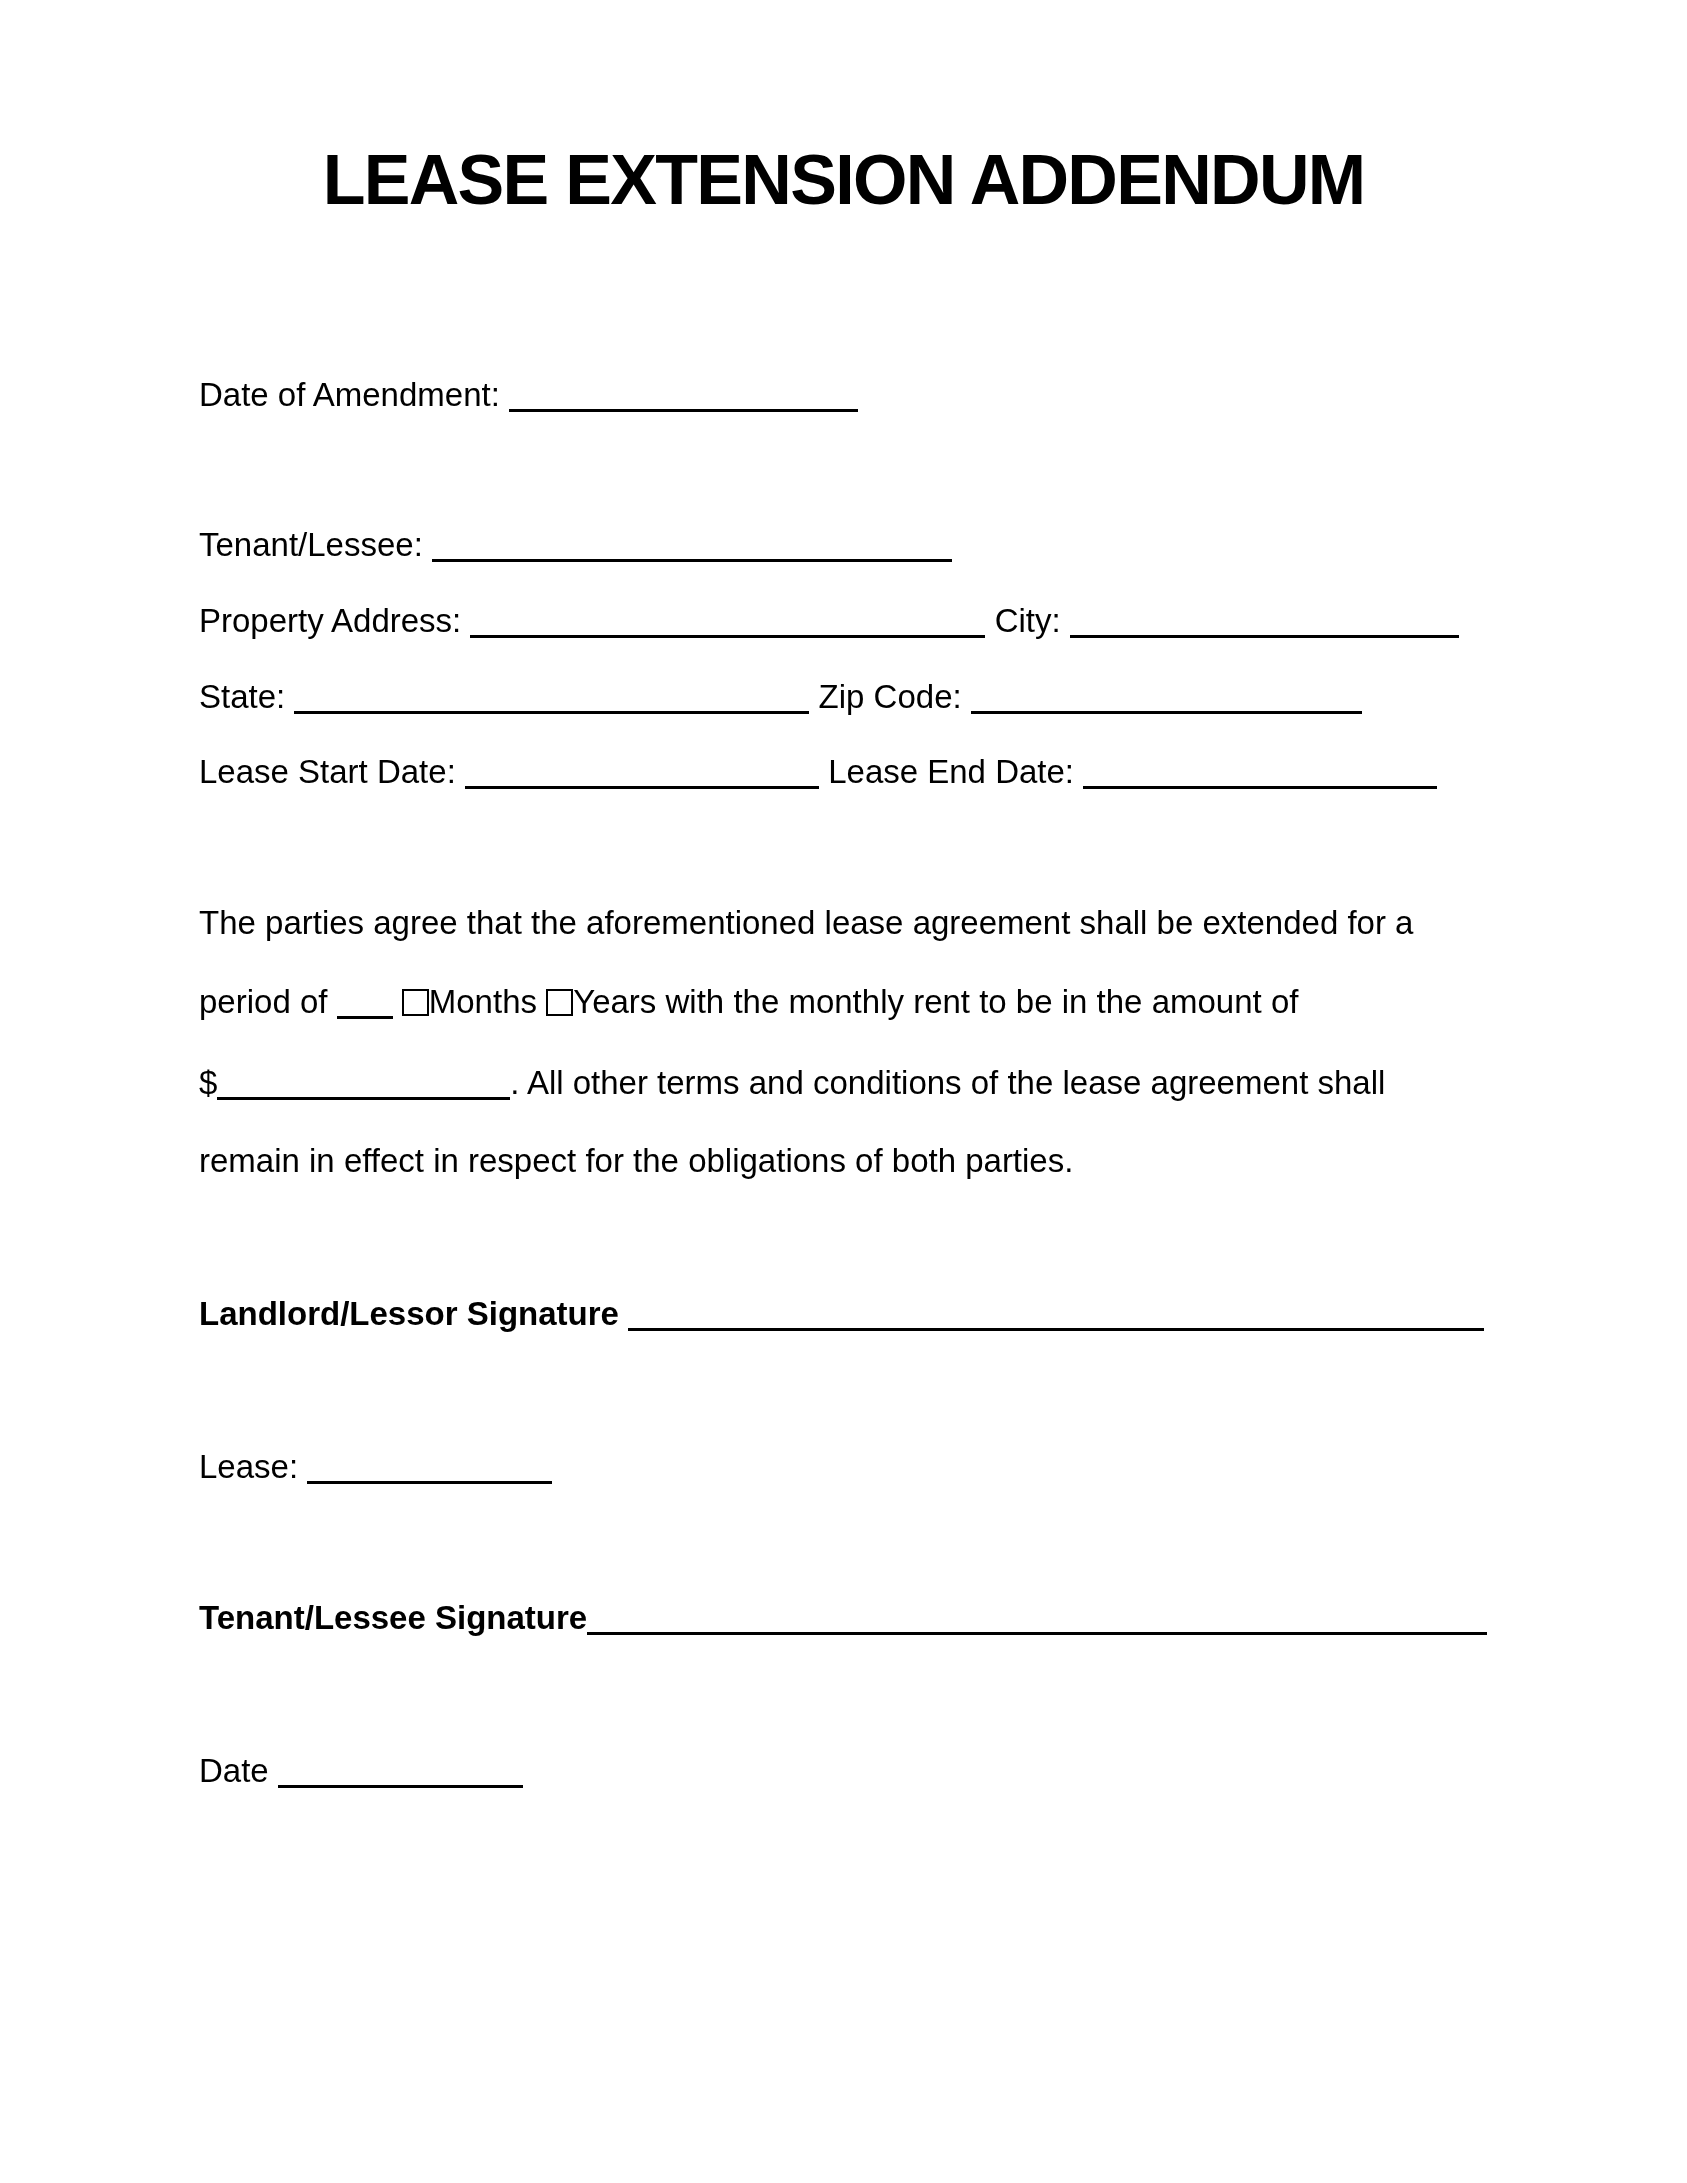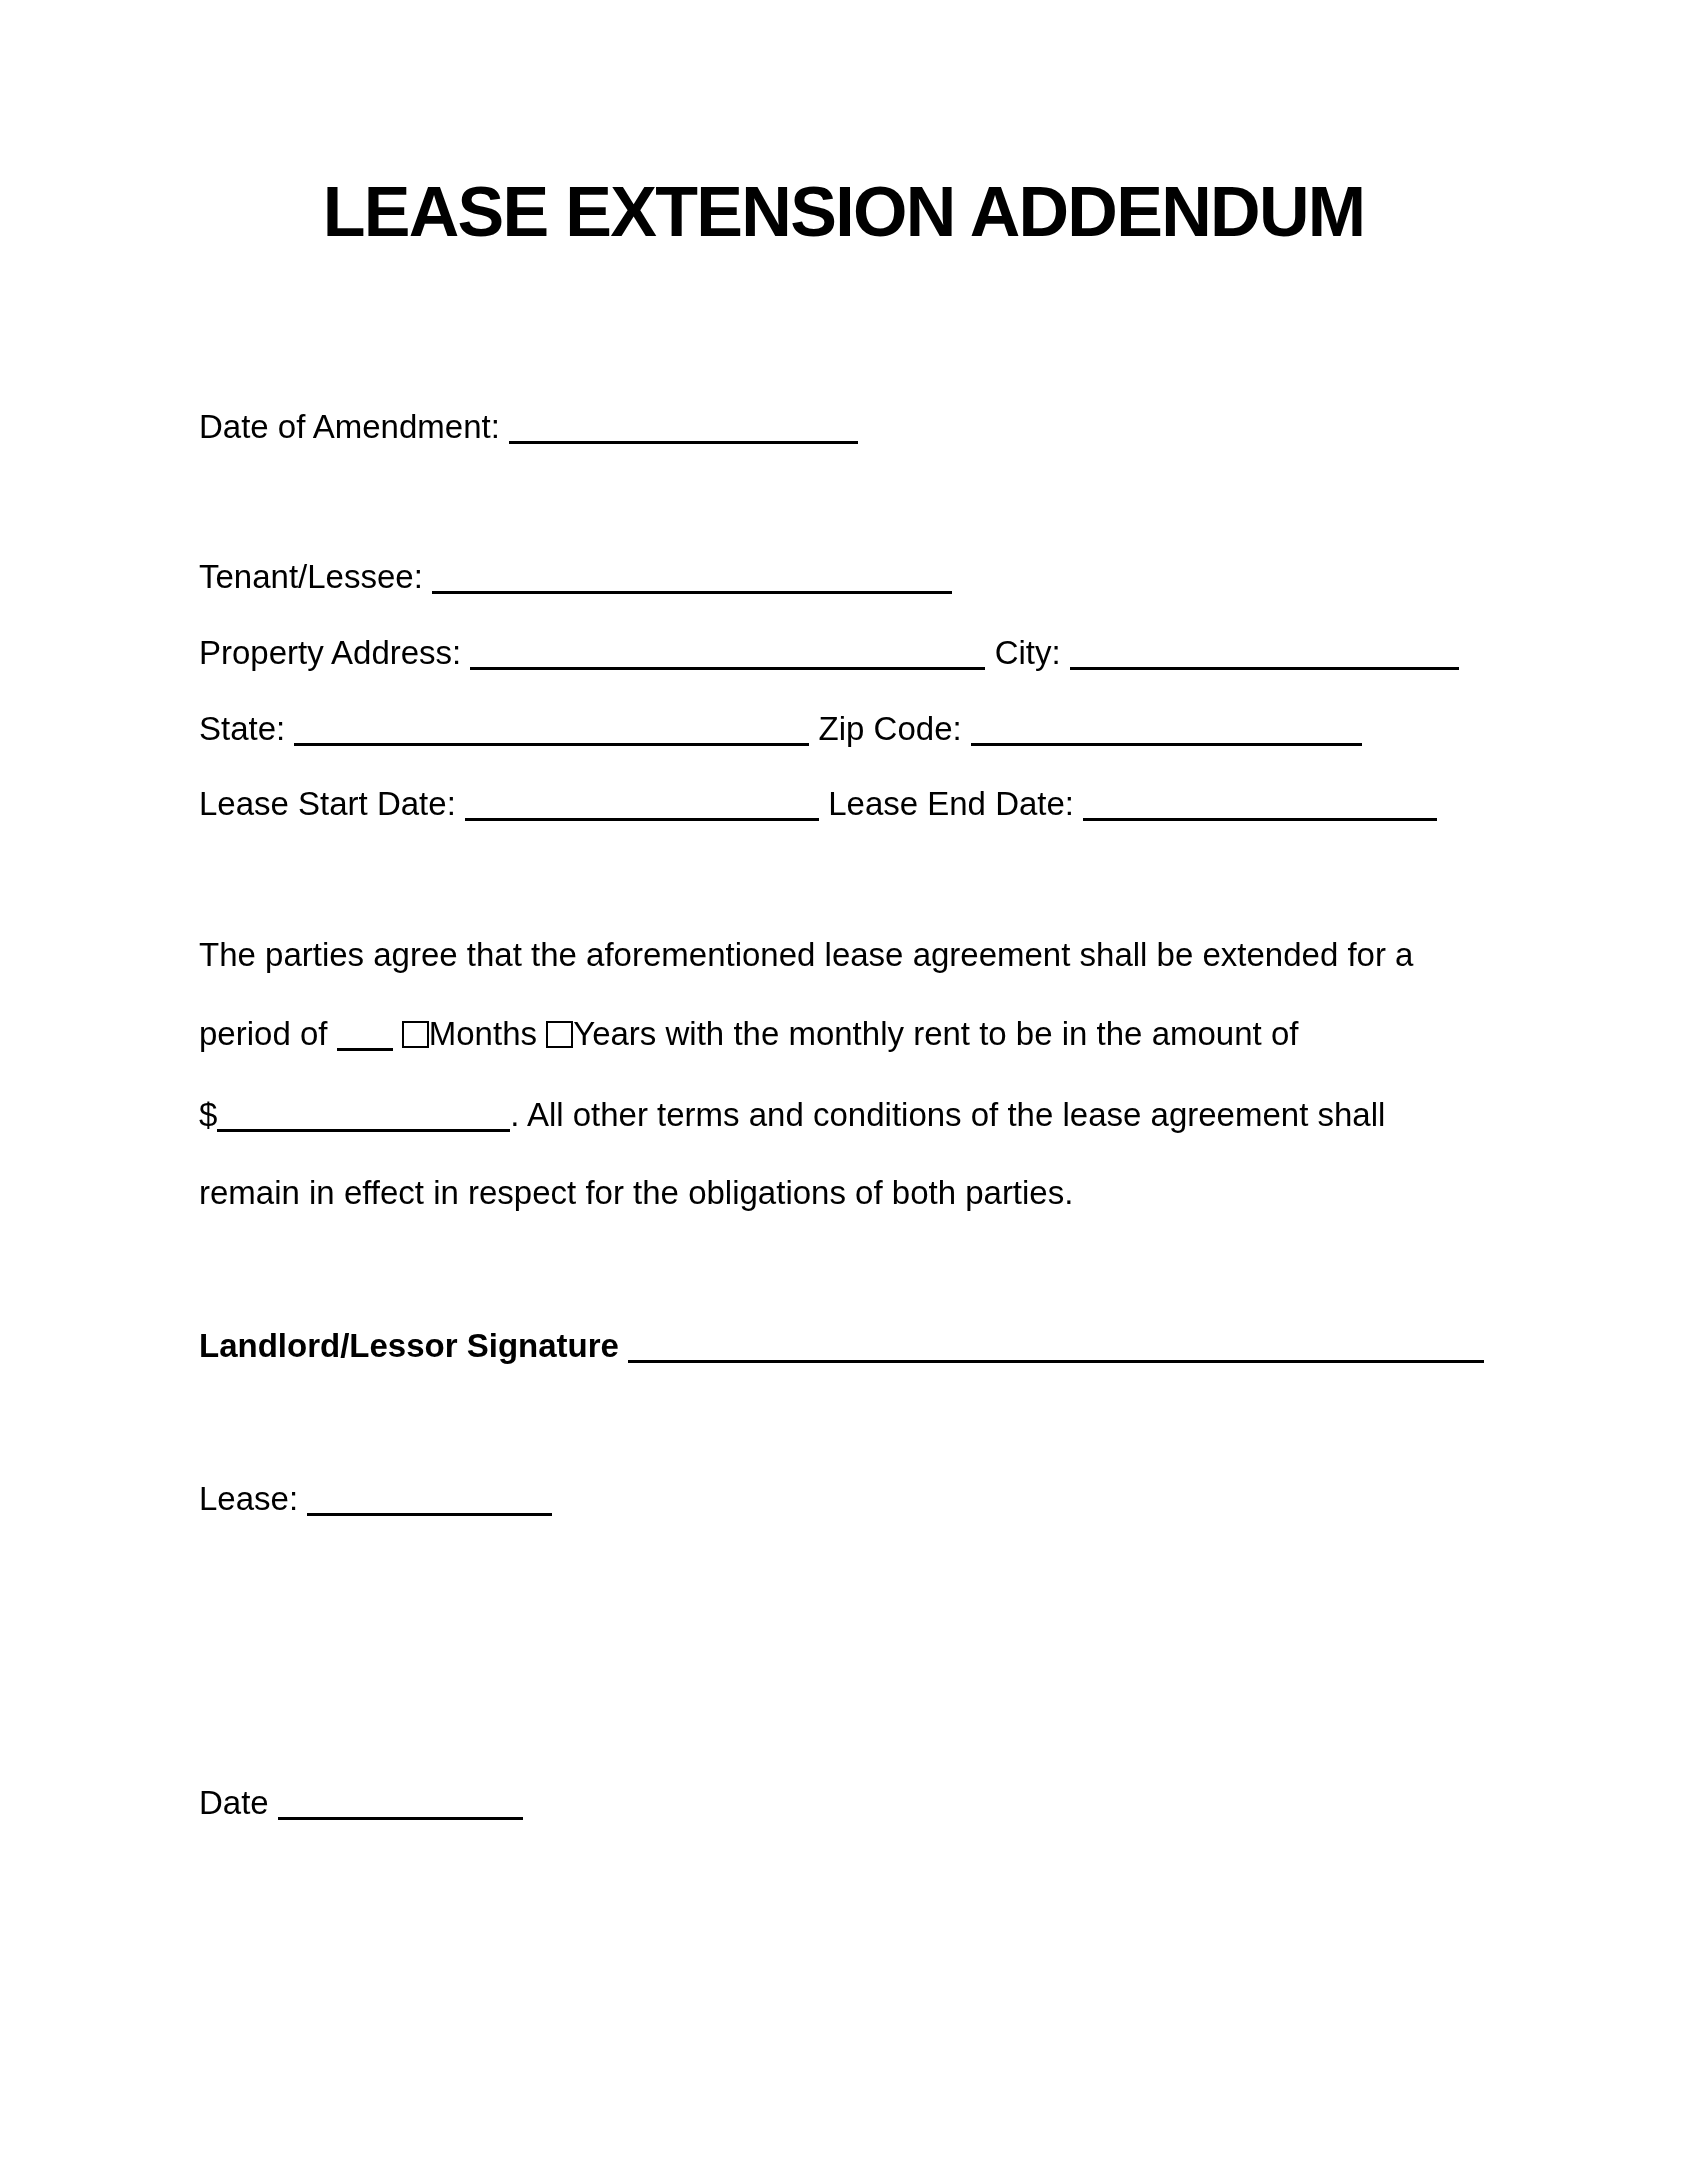--- a/index.html
+++ b/index.html
@@ -10,21 +10,20 @@
   .page {
     position: relative;
     width: 1687px;
     height: 1976px;
     background: #ffffff;
     color: #000000;
     font-family: "Liberation Sans", sans-serif;
     font-size: 33px;
     line-height: 33px;
     overflow: hidden;
-    margin-top: 32px;
   }
   .title {
     position: absolute;
     top: 145px;
     left: 0;
     width: 100%;
     margin: 0;
     text-align: center;
     font-size: 70px;
     line-height: 70px;
@@ -131,20 +130,23 @@
   <div class="line" style="top:1297px">
     <span class="bold">Landlord/Lessor Signature</span>
     <span class="blank w-sig1"></span>
   </div>
 
   <div class="line" style="top:1450px">
     <span>Lease:</span>
     <span class="blank w-date1"></span>
   </div>
 
+  <div class="line" style="top:1601px">
+    <span class="bold">Tenant/Lessee Signature</span><span class="blank w-sig2"></span>
+  </div>
 
   <div class="line" style="top:1754px">
     <span>Date</span>
     <span class="blank w-date2"></span>
   </div>
 
 </div>
 
 
 </body></html>

